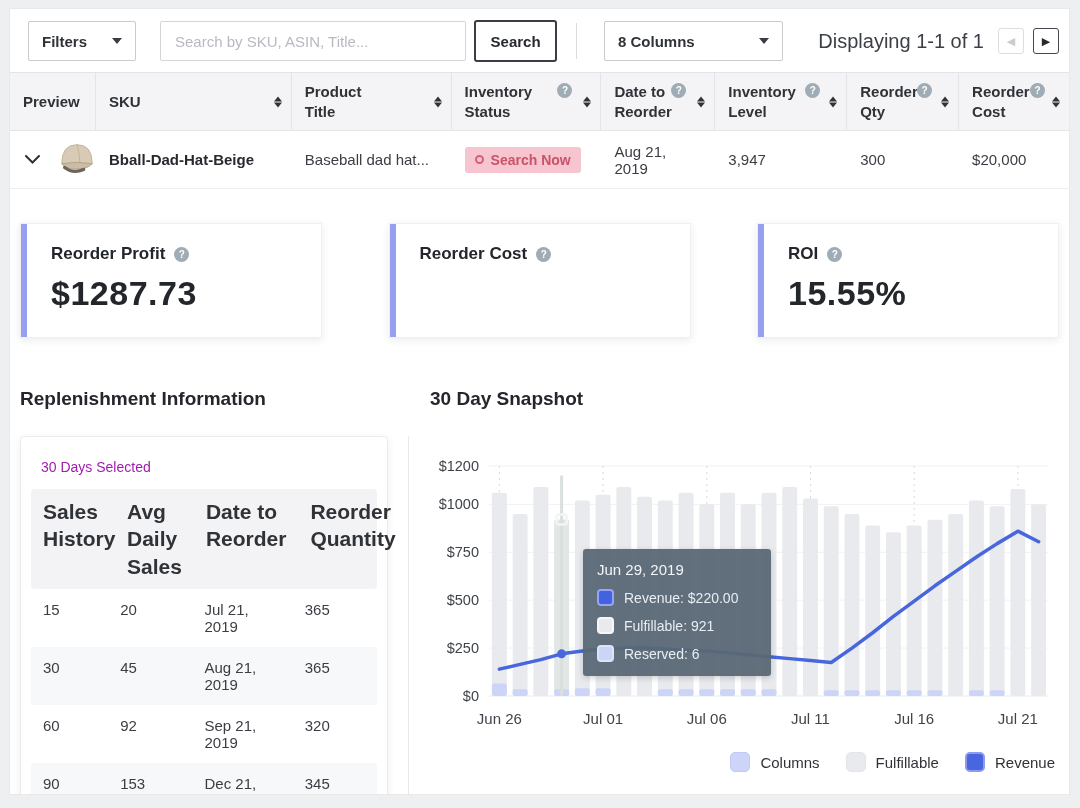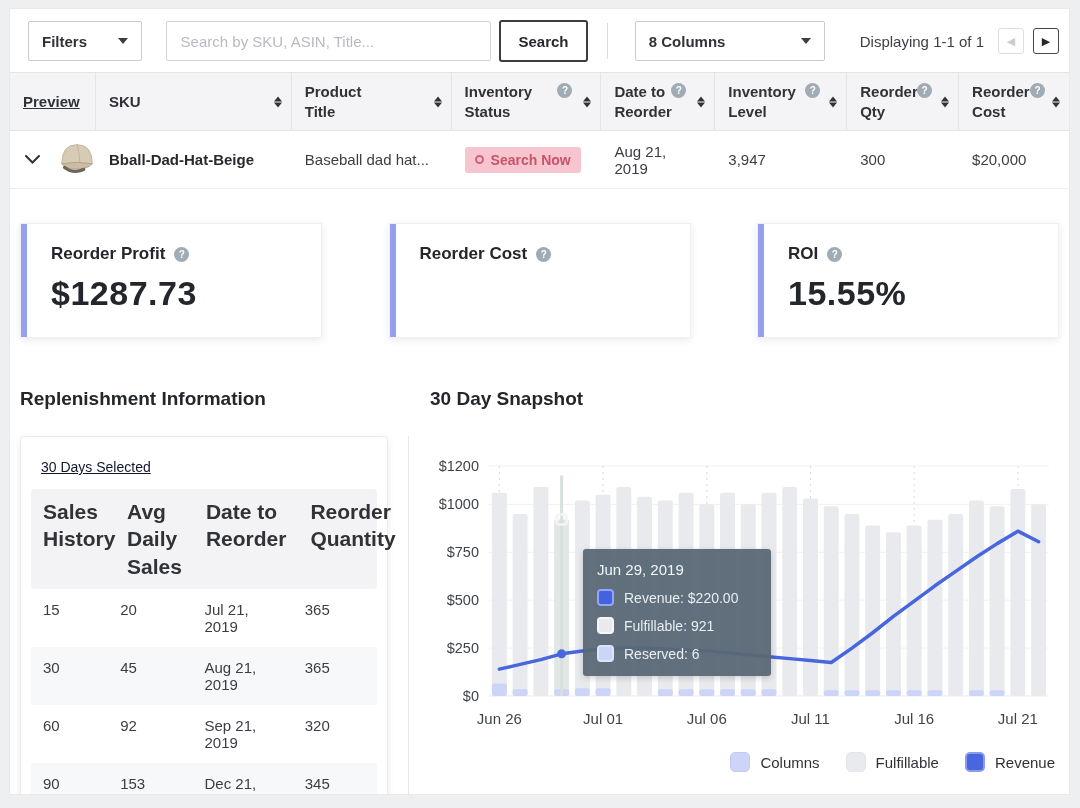--- a/index.html
+++ b/index.html
@@ -10,37 +10,37 @@
   
   .toolbar { display:flex; align-items:center; padding:11px 10px 10px 10px; }
   .select-box { display:flex; align-items:center; justify-content:space-between; height:40px; border:1px solid #c9cbcf; border-radius:2px; background:#fff; padding:0 13px; font-size:15px; font-weight:600; color:#2f3237; cursor:pointer;margin-left:8px; }
   .filters-select { width:121px; }
   .caret-down { width:0; height:0; border-left:5px solid transparent; border-right:5px solid transparent; border-top:6px solid #3a3d43; }
   .search-input { height:40px; width:351px; margin-left:24px; border:1px solid #d3d5d8; border-radius:2px; padding:0 14px; font-size:15px; font-family:"Liberation Sans", sans-serif; color:#2f3237; }
   .search-input::placeholder { color:#b7bac0; }
   .search-btn { height:42px; width:96px; margin-left:8px; background:#fff; border:2px solid #3a3d44; border-radius:3px; font-size:15px; font-weight:700; color:#26292e; cursor:pointer; font-family:"Liberation Sans", sans-serif; }
   .tb-divider { width:1px; height:36px; background:#d9dbde; margin:0 19px; }
   .columns-select { width:204px; }
-  .displaying { margin-left:35px; font-size:15px; color:#3c3f45; white-space:nowrap; }
+  .displaying { margin-left:35px; font-size:20px; color:#3c3f45; white-space:nowrap; }
   .pager { display:flex; gap:9px; margin-left:14px; }
   .pg-btn { width:26px; height:26px; display:flex; align-items:center; justify-content:center; background:#fff; border-radius:3px; font-size:11px; cursor:pointer; }
   .pg-prev { border:1px solid #dcdee1; color:#c9ccd1; }
   .pg-next { border:1px solid #44474d; color:#26292e; }
 
   
   .ptable-header { display:flex; background:#f4f4f6; border-top:1px solid #e3e4e7; border-bottom:1px solid #e3e4e7; }
   .hcell { position:relative; padding:9px 30px 9px 13px; font-size:15px; font-weight:700; color:#2f3237; line-height:1.3; min-height:55px; border-right:1px solid #e3e4e7; display:flex; align-items:center; }
   .hcell:last-child { border-right:none; }
   .hcell .label { max-width:100%; }
   .help-icon { position:absolute; top:10px; width:15px; height:15px; border-radius:50%; background:#9fabb5; color:#fff; font-size:10px; font-weight:700; display:flex; align-items:center; justify-content:center; }
   .sort { position:absolute; right:9px; top:50%; transform:translateY(-50%); display:flex; flex-direction:column; align-items:center; gap:1px; cursor:pointer; }
   .sort i { display:block; width:0; height:0; border-left:4px solid transparent; border-right:4px solid transparent; }
   .sort .up { border-bottom:5px solid #2f3237; }
   .sort .dn { border-top:5px solid #2f3237; }
-  .c0{width:86px;text-decoration:underline;} .c1{width:196px;} .c2{width:160px;} .c3{width:150px;} .c4{width:114px;} .c5{width:132px;} .c6{width:112px;} .c7{width:110px;}
+  .c0{width:86px;} .c1{width:196px;} .c2{width:160px;} .c3{width:150px;} .c4{width:114px;} .c5{width:132px;} .c6{width:112px;} .c7{width:110px;}
   .prow { display:flex; align-items:center; height:58px; border-bottom:1px solid #eceef0; }
   .pcell { padding:0 13px; font-size:15px; color:#3a3d43; display:flex; align-items:center; }
   .preview-cell { padding-left:15px; gap:14px; }
   .chev { cursor:pointer; display:flex; align-items:center; }
   .sku-cell { font-weight:700; color:#26292e; }
   .badge { display:inline-flex; align-items:center; gap:7px; background:#f7c5cf; color:#c8536a; border-radius:3px; padding:5px 10px; font-size:14px; font-weight:600; }
   .badge .ring { width:9px; height:9px; border:2px solid #d2607a; border-radius:50%; }
 
   
   .cards { display:flex; justify-content:space-between; padding:34px 10px 0 10px; }
@@ -52,21 +52,21 @@
 
   
   .section-heads { display:flex; padding:50px 10px 0 10px; }
   .sec-title { font-size:19px; font-weight:800; color:#23262b; }
   .sh-left { width:388px; }
   .lower { display:flex; padding:0 10px; margin-top:26px; }
   .left-col { width:388px; padding-right:20px; }
   .right-col { flex:1; border-left:1px solid #e8e9eb; padding-left:22px; position:relative; }
 
   .repl-card { background:#fff; border:1px solid #ececee; border-radius:4px; box-shadow:0 2px 8px rgba(30,34,40,.07); padding:16px 0 8px 0; }
-  .days-selected { padding:6px 20px 14px 20px; color:#0f172a; font-size:14px;text-decoration:underline; }
+  .days-selected { padding:6px 20px 14px 20px; color:#a21caf; font-size:14px; }
   .rtable { margin:0 10px; }
   .rhead { display:flex; background:#f3f3f5; border-radius:4px; padding:9px 0; }
   .rhcell { font-size:21px; font-weight:700; color:#2f3237; line-height:1.3; padding:0 12px; }
   .r0{width:84px;} .r1{width:92px;} .r2{width:110px;} .r3{width:92px;}
   .rrow { display:flex; padding:12px 0; font-size:15px; color:#3a3d43; }
   .rrow.striped { background:#f7f8fa; }
   .rcell { padding:0 12px; }
 
   
   .chart-wrap { position:relative; margin-top:16px; }

